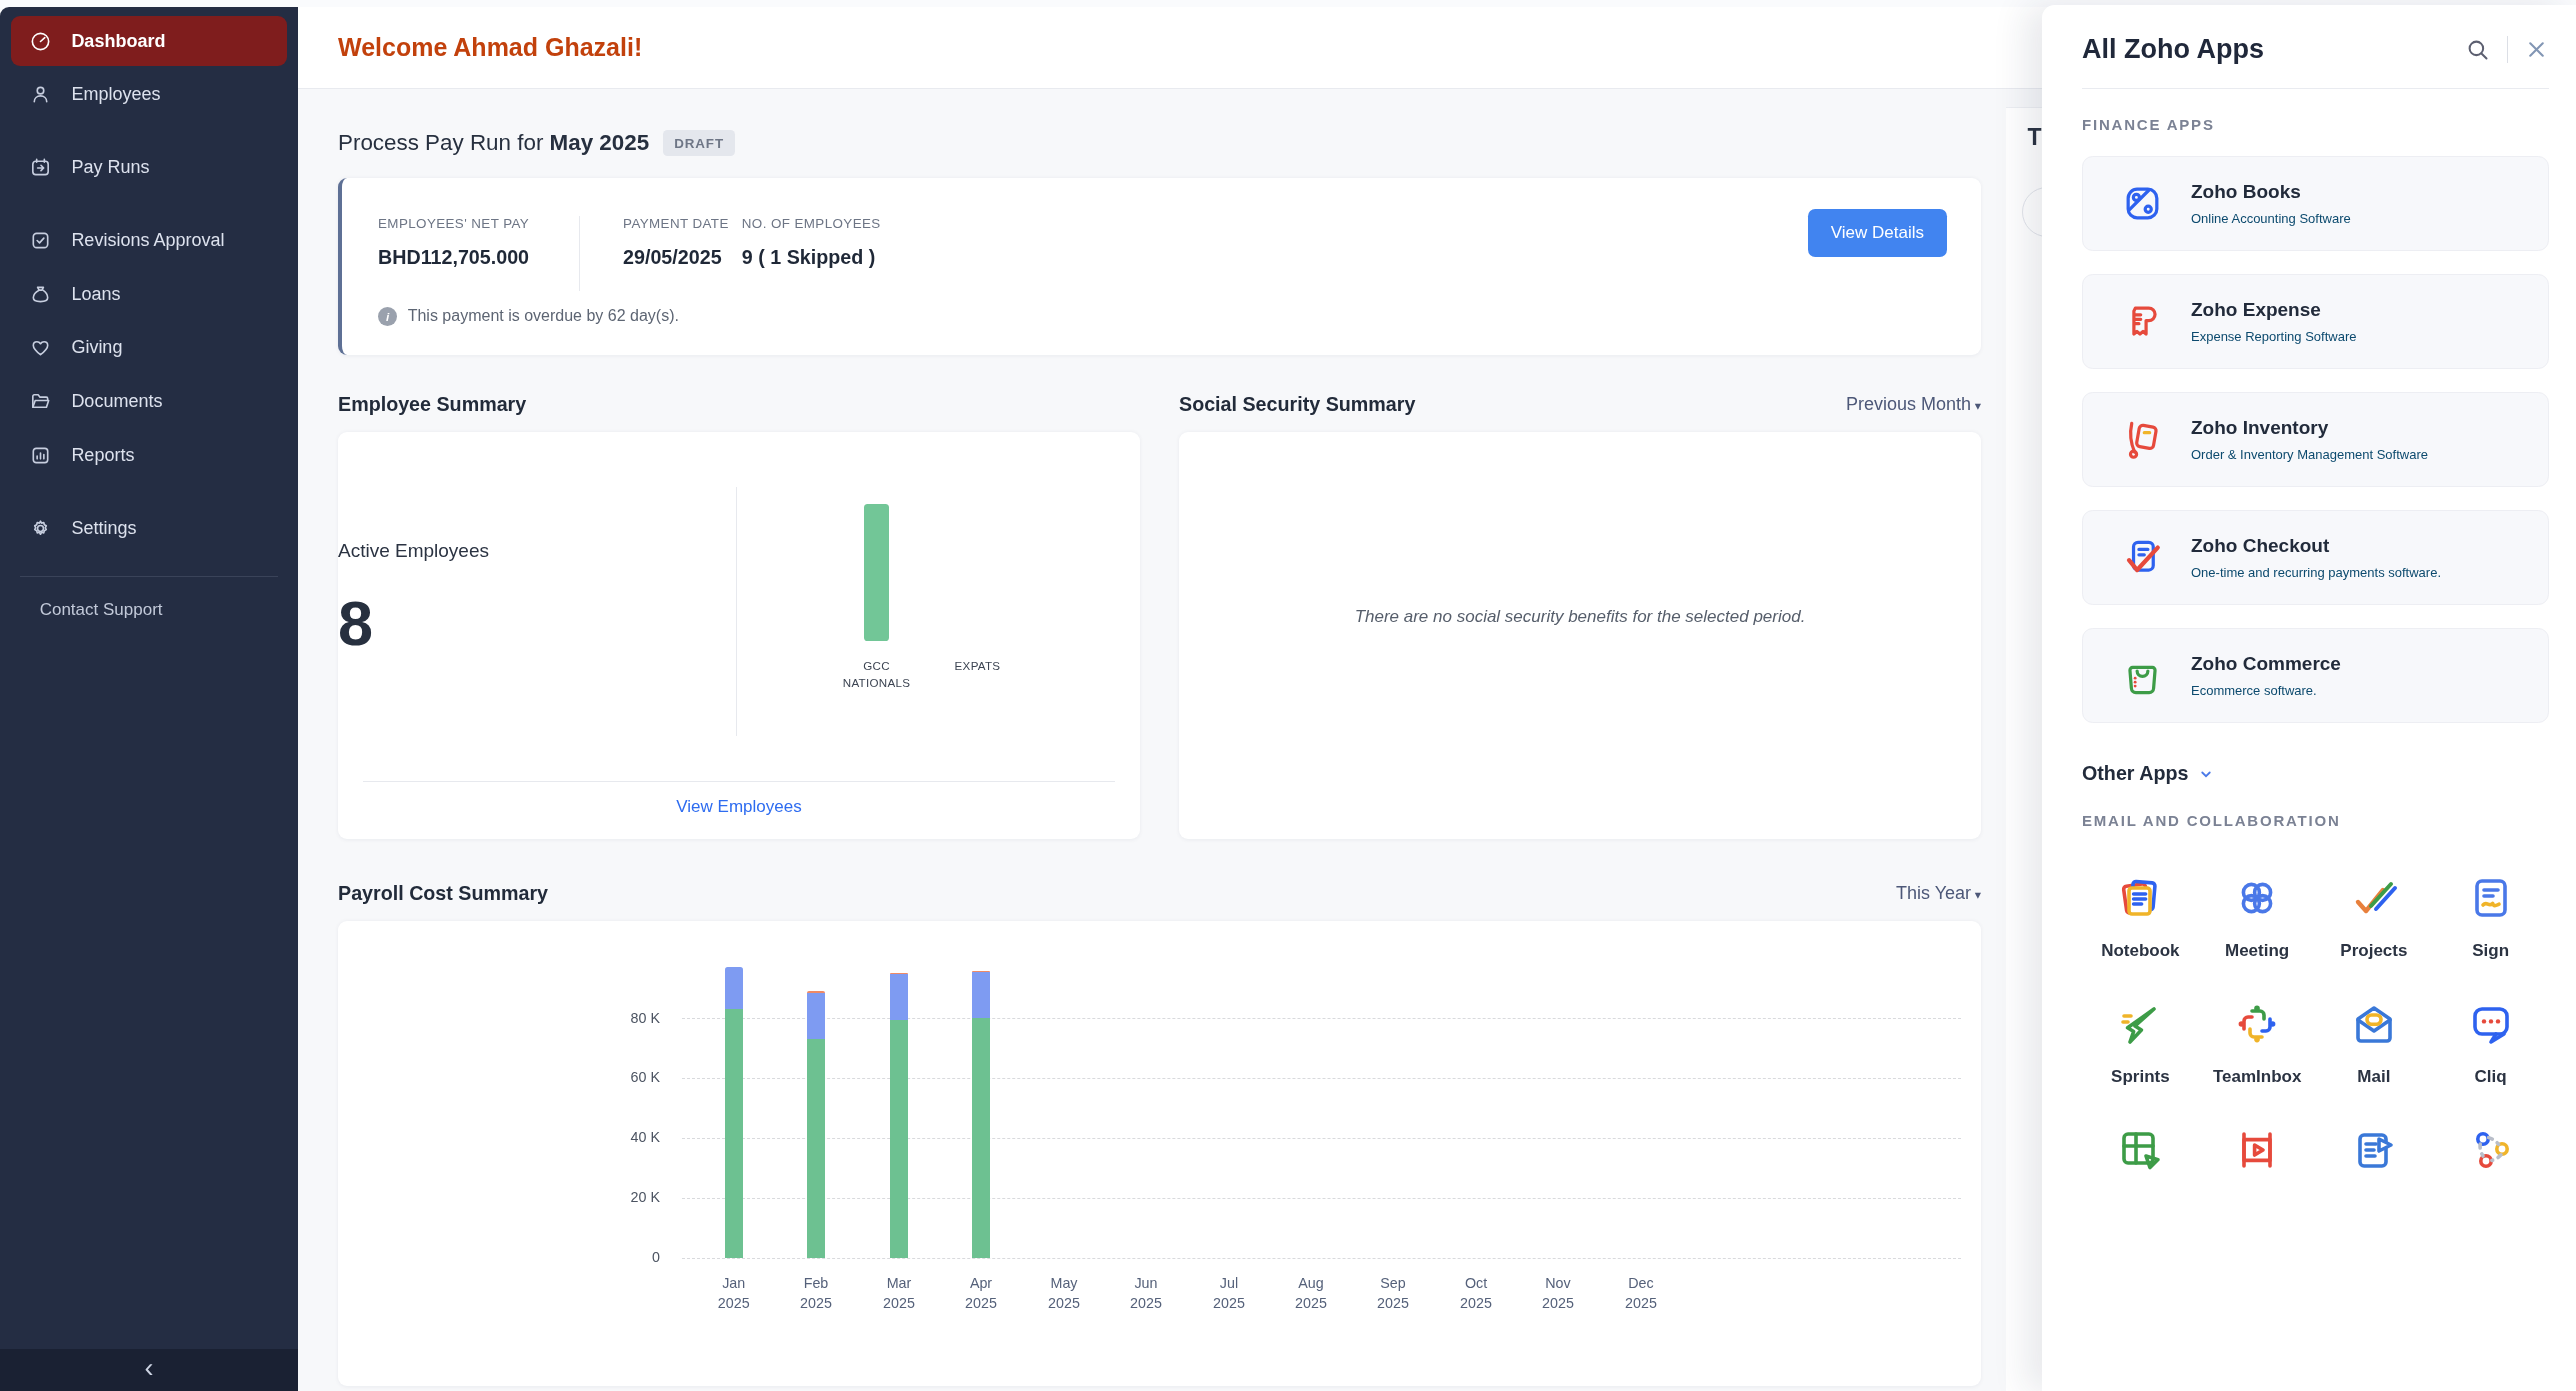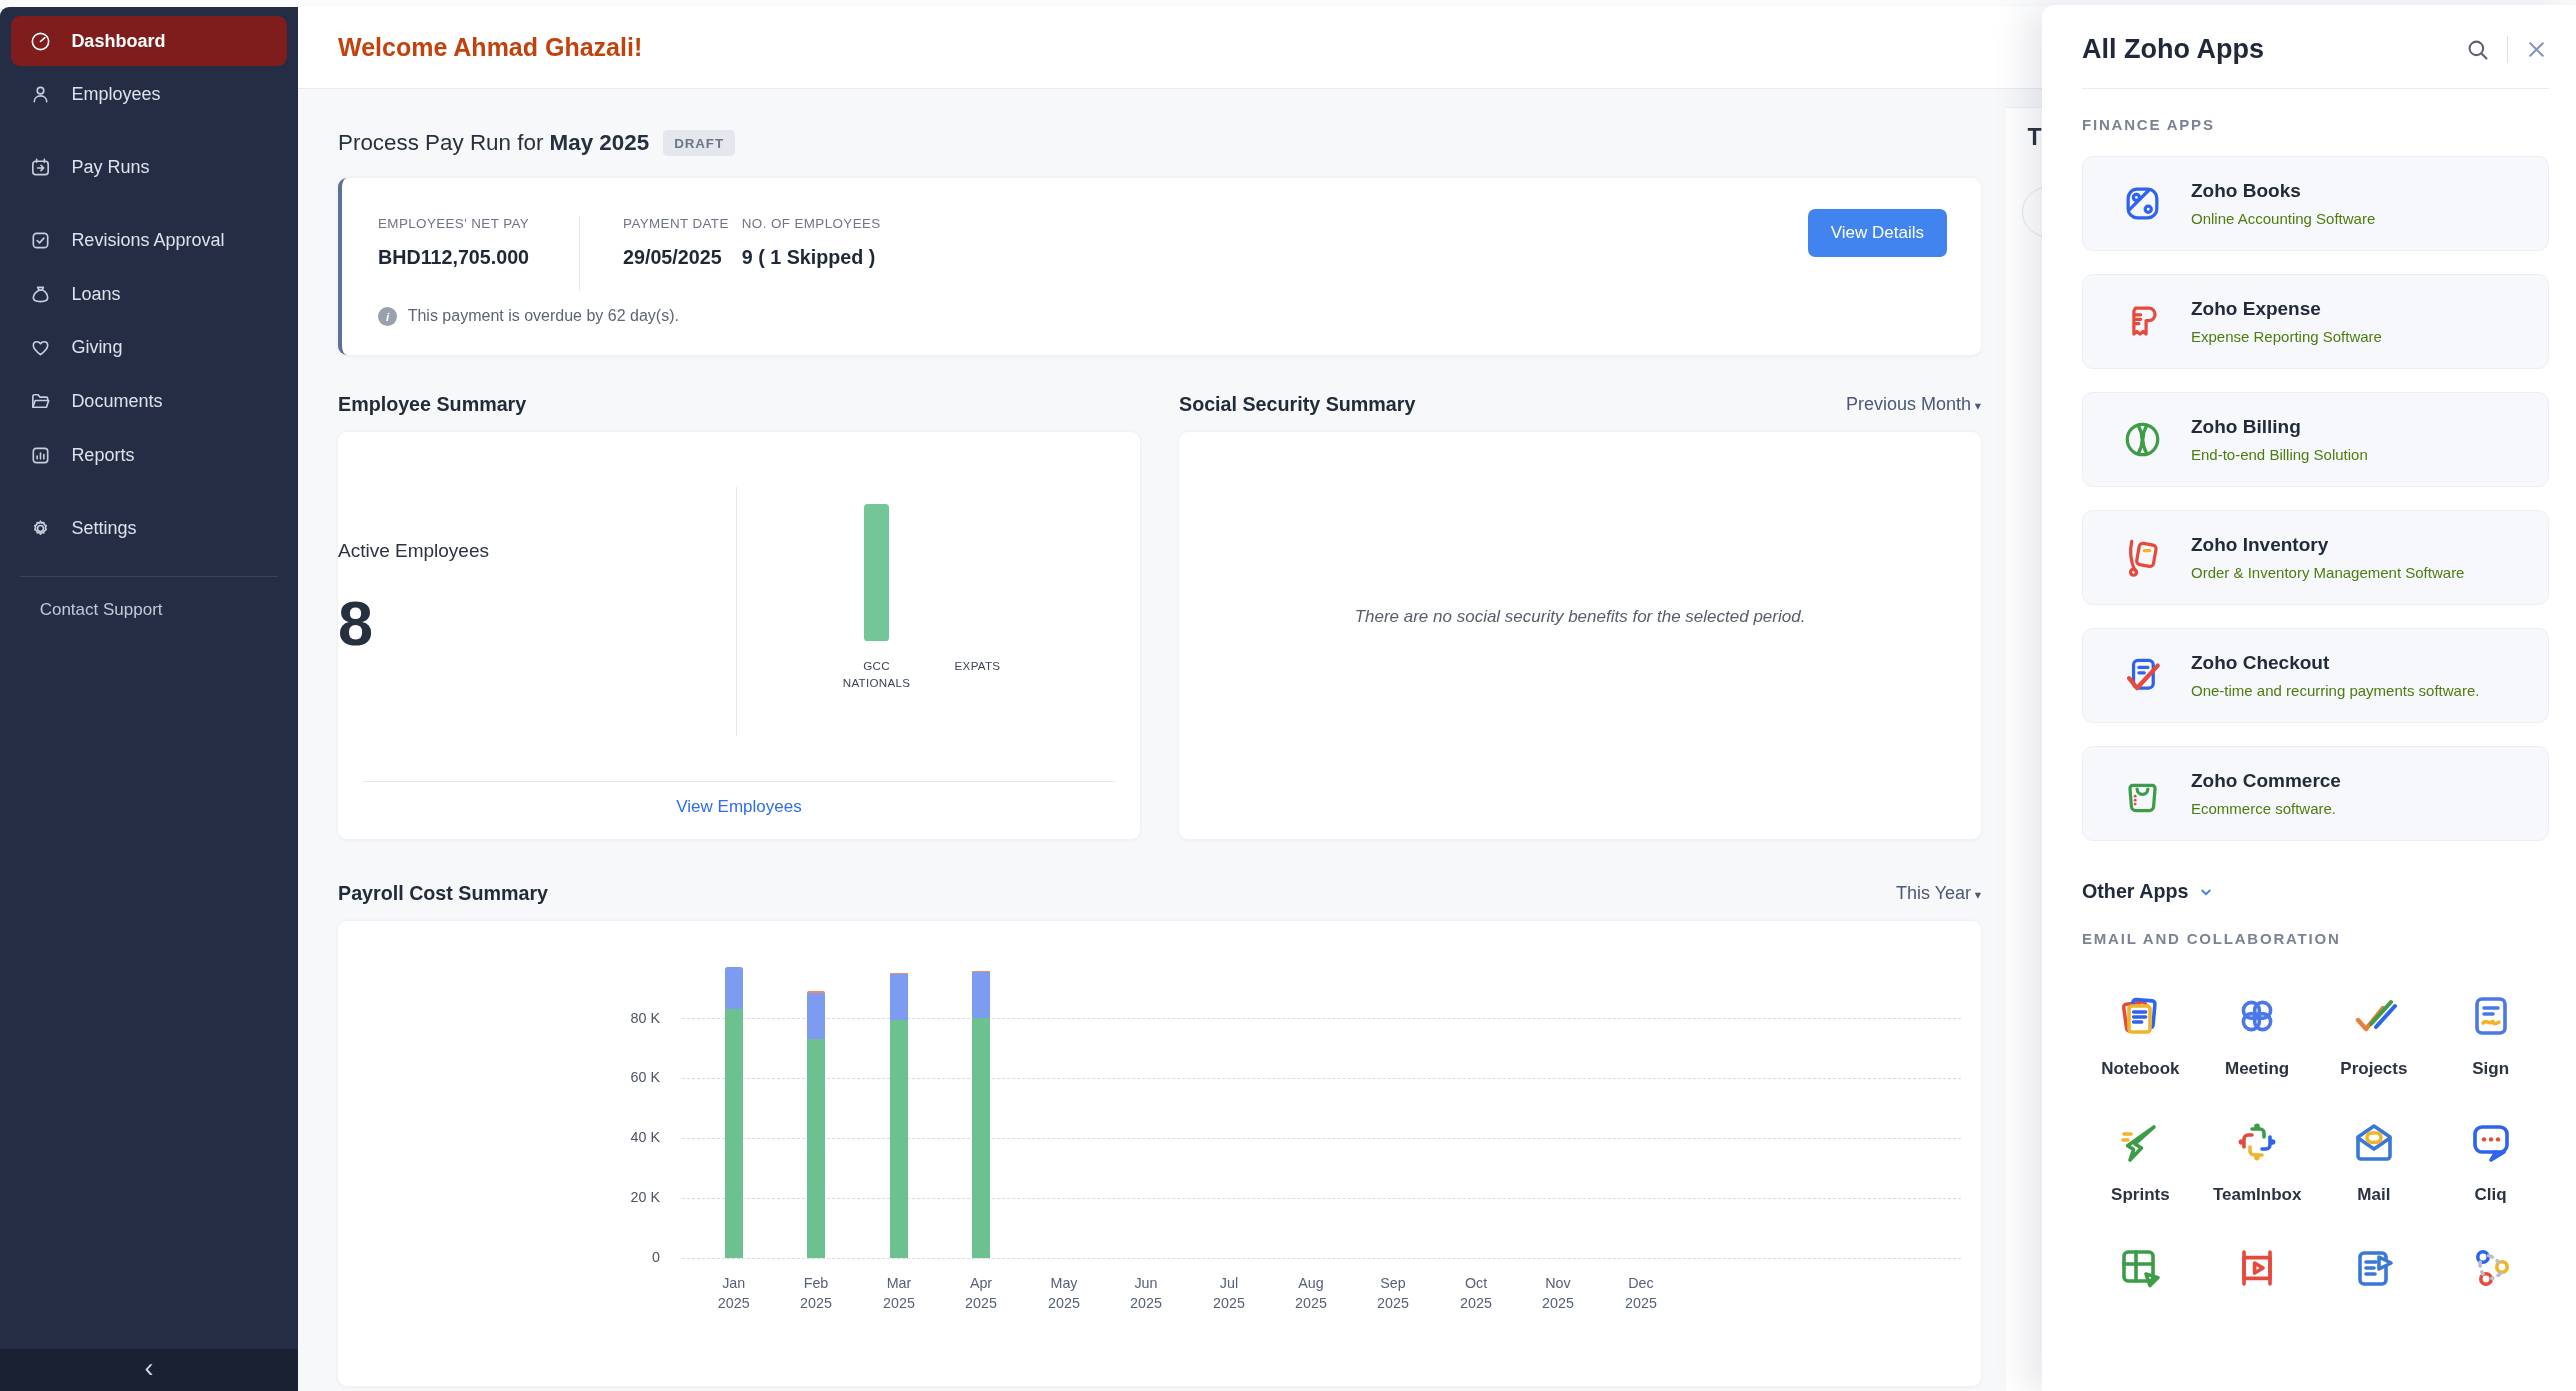--- a/index.html
+++ b/index.html
@@ -102,21 +102,21 @@
   .ph-icons .vd { width:0.9px; height:27px; background:#dcdfe6; margin:0 16px; }
   .icon-btn { background:none; border:none; cursor:pointer; padding:0; display:flex; }
   .panel-hr { border-top:0.9px solid #e9ebf0; margin-top:23px; }
   .sect-lbl { margin-top:27px; font-size:15px; color:#7b8294; letter-spacing:1.8px; font-weight:bold; }
   .fin-card { margin-top:23px; height:95px; background:#f7f8fb; border:0.9px solid #edeef3; border-radius:10.7px;
               display:flex; align-items:center; cursor:pointer; }
   .fin-card:first-of-type { margin-top:21.5px; }
   .fin-ic { width:43px; height:43px; margin:0 27px 0 38px; flex:0 0 43px; }
   .fin-ic svg { width:43px; height:43px; fill:none; stroke-width:1.8; stroke-linecap:round; stroke-linejoin:round; }
   .fin-name { font-size:19px; font-weight:bold; color:#222b3b; }
-  .fin-desc { font-size:15px; color:#4d7c0f; margin-top:8px; }
+  .fin-desc { font-size:13px; color:#0c4a6e; margin-top:8px; }
   .other-apps { margin-top:39px; display:flex; align-items:center; font-size:19.7px; font-weight:bold; color:#222b3b; cursor:pointer; }
   .other-apps svg { margin-left:9px; }
   .collab-grid { margin-top:45px; display:grid; grid-template-columns:repeat(4,1fr); row-gap:39px; }
   .app-cell { text-align:center; cursor:pointer; }
   .app-cell svg { width:48px; height:48px; fill:none; stroke-width:1.8; stroke-linecap:round; stroke-linejoin:round; }
   .app-cell .nm { font-size:17px; color:#2b3342; font-weight:bold; margin-top:16px; }
 </style>
 </head>
 <body>
 
@@ -370,31 +370,20 @@
             <path d="M7 4.5h7.5a3.5 3.5 0 0 1 0 7H13v7.5l-1.7-1.4-1.7 1.4-1.7-1.4L6.2 19V6.2z" transform="translate(1,0)"></path>
             <path d="M7.6 8.3h3.4M7.6 10.8h3.4M7.6 13.2h2.4"></path>
           </svg></span>
       <div>
           <div class="fin-name">Zoho Expense</div>
           <div class="fin-desc">Expense Reporting Software</div>
         </div>
     </div>
     <div class="fin-card">
       <span class="fin-ic">
-        <svg viewBox="0 0 24 24" stroke="#3d9c47">
-            <circle cx="12" cy="12" r="8.5"></circle>
-            <path d="M9.6 4.1c2.8 5 2.8 10.8 0 15.8M14.4 4.1c-2.8 5-2.8 10.8 0 15.8"></path>
-          </svg></span>
-      <div>
-          <div class="fin-name">Zoho Billing</div>
-          <div class="fin-desc">End-to-end Billing Solution</div>
-        </div>
-    </div>
-    <div class="fin-card">
-      <span class="fin-ic">
         <svg viewBox="0 0 24 24" stroke="#e64a3c">
             <rect x="9.5" y="4.5" width="9.5" height="12" rx="2" transform="rotate(10 14 10)"></rect>
             <path d="M6 3c-1.2 5.5-.4 11.5 1.6 16"></path>
             <circle cx="7" cy="20.2" r="1.7"></circle>
             <path d="M13 8.2h3" stroke="#f0b429"></path>
           </svg></span>
       <div>
           <div class="fin-name">Zoho Inventory</div>
           <div class="fin-desc">Order &amp; Inventory Management Software</div>
         </div>

